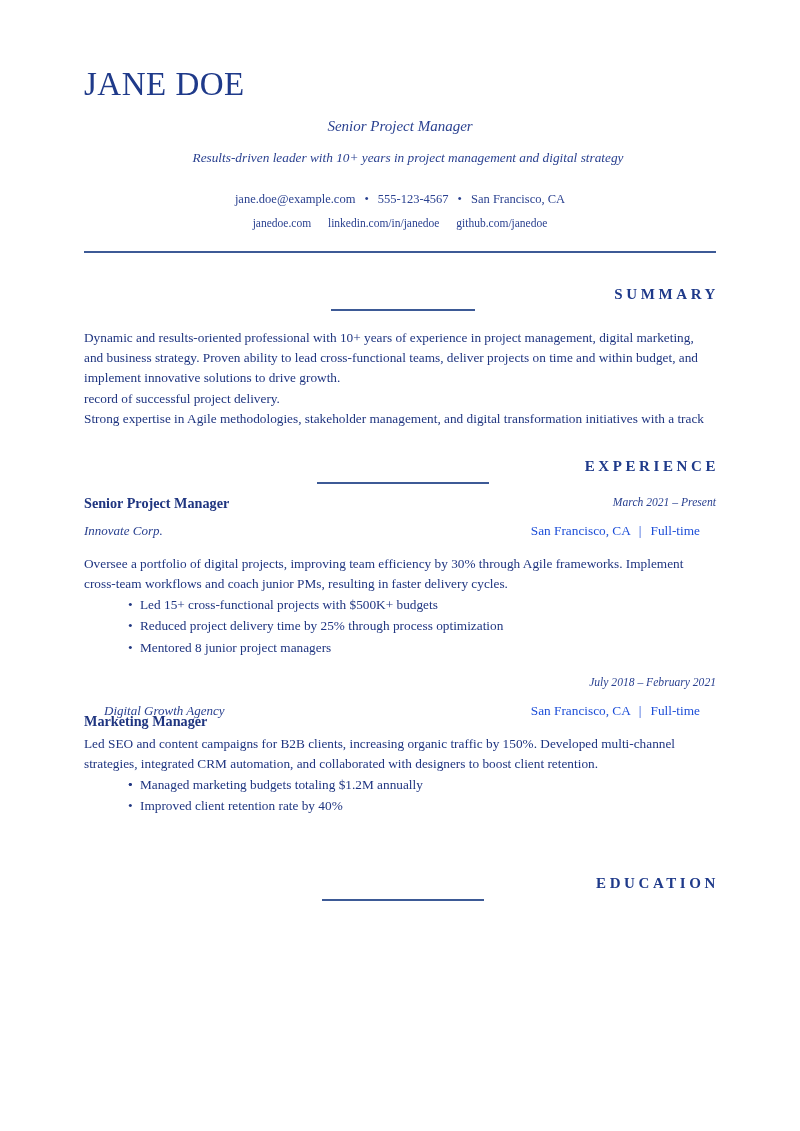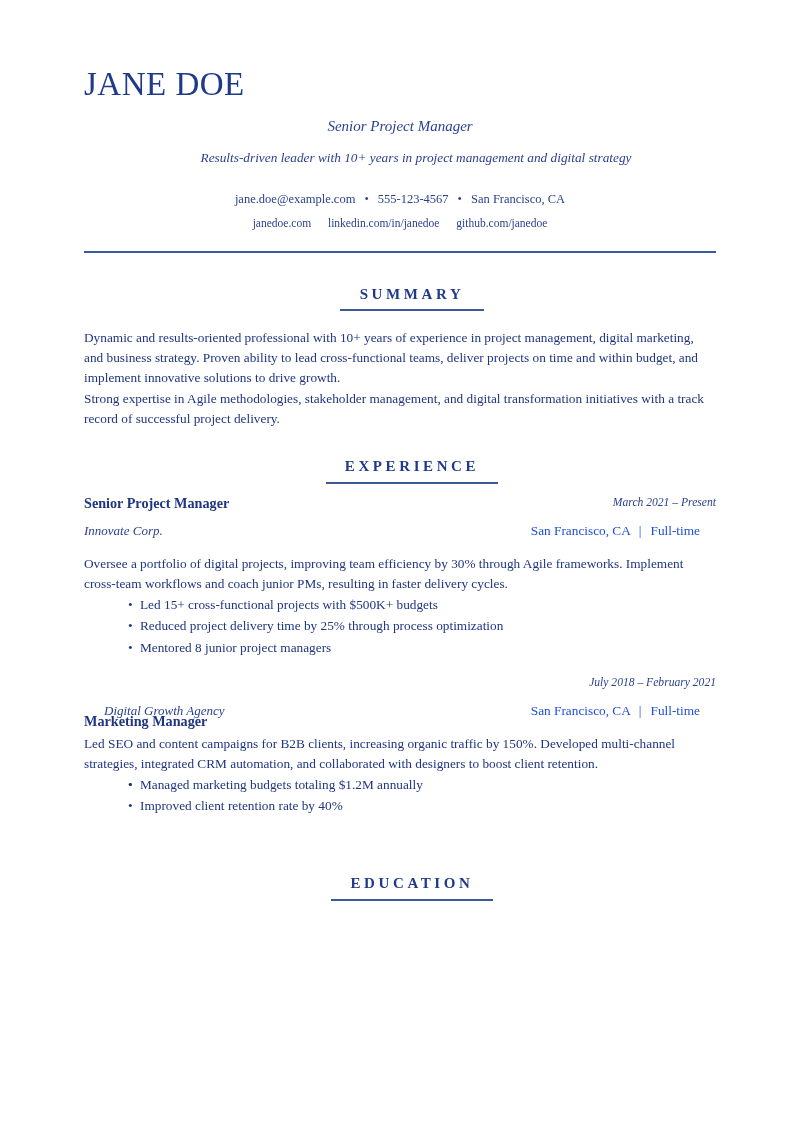--- a/index.html
+++ b/index.html
@@ -37,21 +37,21 @@
       left: 0;
       width: 632px;
       text-align: center;
       font-size: 15px;
       font-style: italic;
       color: #2a4190;
     }
     .tagline {
       position: absolute;
       top: 150px;
-      left: 16px;
+      left: 8px;
       width: 632px;
       text-align: center;
       font-size: 13.3px;
       font-style: italic;
       color: #2a4190;
     }
     .contact-row {
       position: absolute;
       top: 183px;
       left: 0;
@@ -82,23 +82,23 @@
     .header-rule {
       position: absolute;
       top: 251px;
       left: 0;
       width: 632px;
       height: 2px;
       background: #3d5a96;
     }
     .section-heading {
       position: absolute;
-      left: 12px;
-      width: 632px;
-      text-align: center;
+      left: 3px;
+      width: 632px;
+      text-align: right;
     }
     .section-heading .label {
       display: inline-block;
       font-size: 15px;
       font-weight: bold;
       letter-spacing: 3.6px;
       color: #1f3a8a;
     }
     .section-heading .underline {
       position: absolute;
@@ -185,22 +185,22 @@
 
   <div class="section-heading" style="top:285px;">
     <span class="label">SUMMARY</span>
     <div class="underline" style="left:244px; width:144px; top:24px;"></div>
   </div>
 
   <div class="para" style="top:328px;">
     <div>Dynamic and results-oriented professional with 10+ years of experience in project management, digital marketing,</div>
     <div>and business strategy. Proven ability to lead cross-functional teams, deliver projects on time and within budget, and</div>
     <div>implement innovative solutions to drive growth.</div>
+    <div>record of successful project delivery.</div>
     <div>Strong expertise in Agile methodologies, stakeholder management, and digital transformation initiatives with a track</div>
-    <div>record of successful project delivery.</div>
   </div>
 
   <div class="section-heading" style="top:457px;">
     <span class="label">EXPERIENCE</span>
     <div class="underline" style="left:230px; width:172px; top:25px;"></div>
   </div>
 
   <div>
     <div class="job-title" style="top:495px;">Senior Project Manager</div>
     <div class="job-date" style="top:496px;">March 2021 – Present</div>

